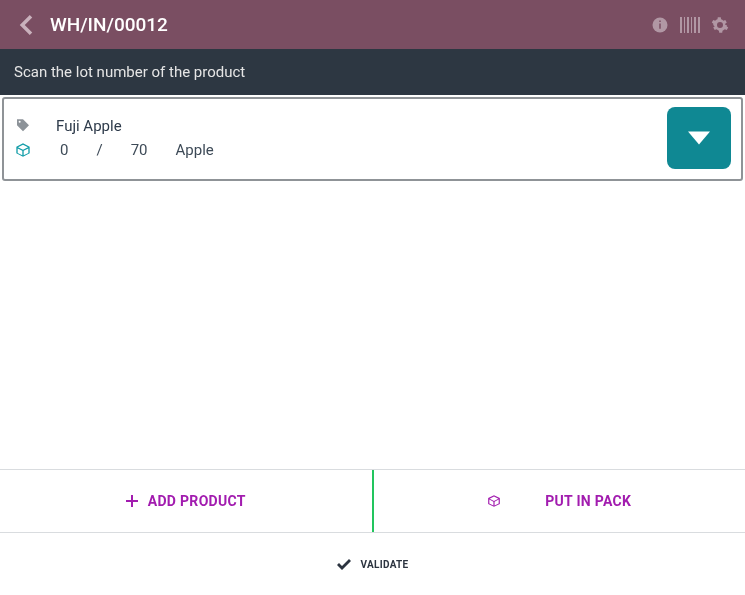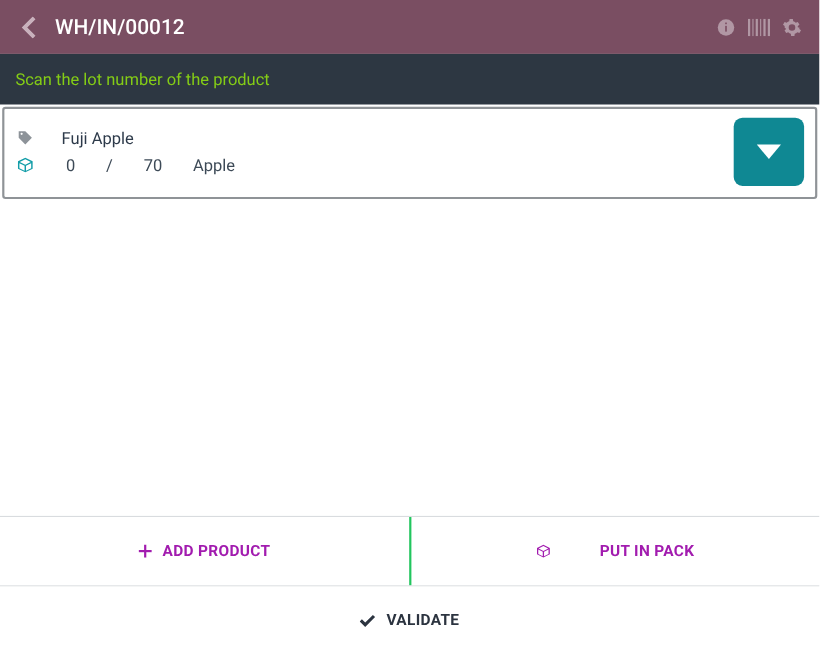--- a/index.html
+++ b/index.html
@@ -40,21 +40,21 @@
     width: 30px;
     height: 30px;
     display: flex;
     align-items: center;
     justify-content: center;
     color: #b197a4;
     cursor: pointer;
   }
   .scan-bar {
     background: #2d3742;
-    color: #84cc16;
+    color: #e5e5e5;
     font-size: 15px;
     padding: 14px 14px;
   }
   .product-card {
     margin: 2px 2px 0 2px;
     border: 2px solid #8f9397;
     border-radius: 3px;
     background: #fff;
     padding: 8px 10px 10px 10px;
     display: flex;
@@ -99,21 +99,21 @@
     text-transform: uppercase;
     background:#fff;
   }
   .action-btn + .action-btn { border-left: 2px solid #22c55e; gap: 44px; }
   .validate-row {
     height: 62px;
     display: flex;
     align-items: center;
     justify-content: center;
     gap: 10px;
-    font-size: 14px;
+    font-size: 10px;
     font-weight: 700;
     letter-spacing: 0.3px;
     color: #2c3440;
     cursor: pointer;
     text-transform: uppercase;
   }
   .box-icon-teal { color:#129da8; }
 </style>
 </head>
 <body>

